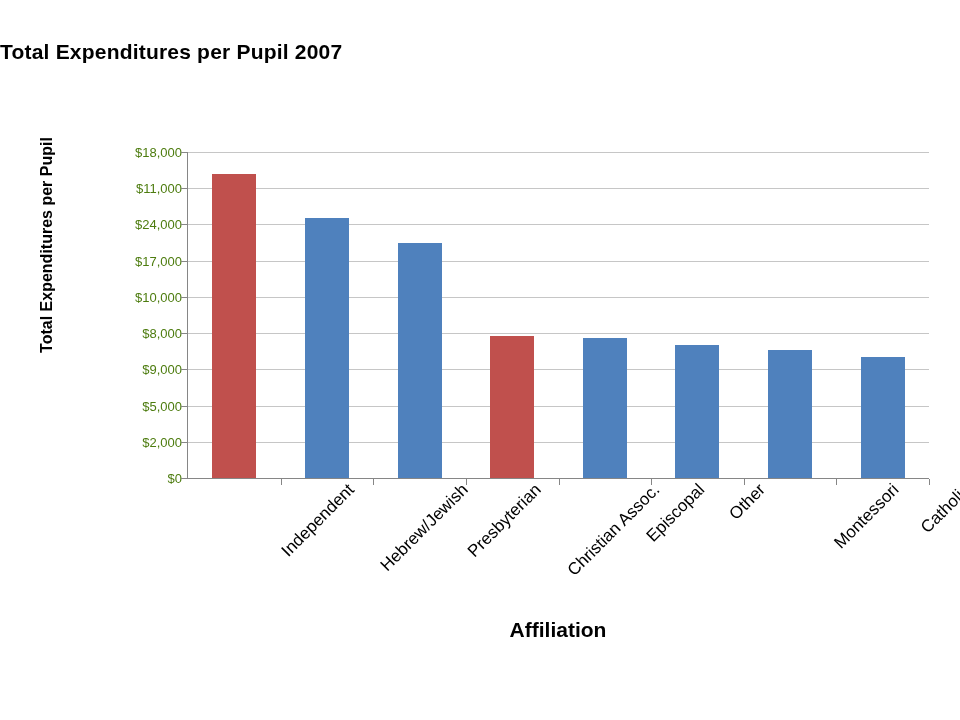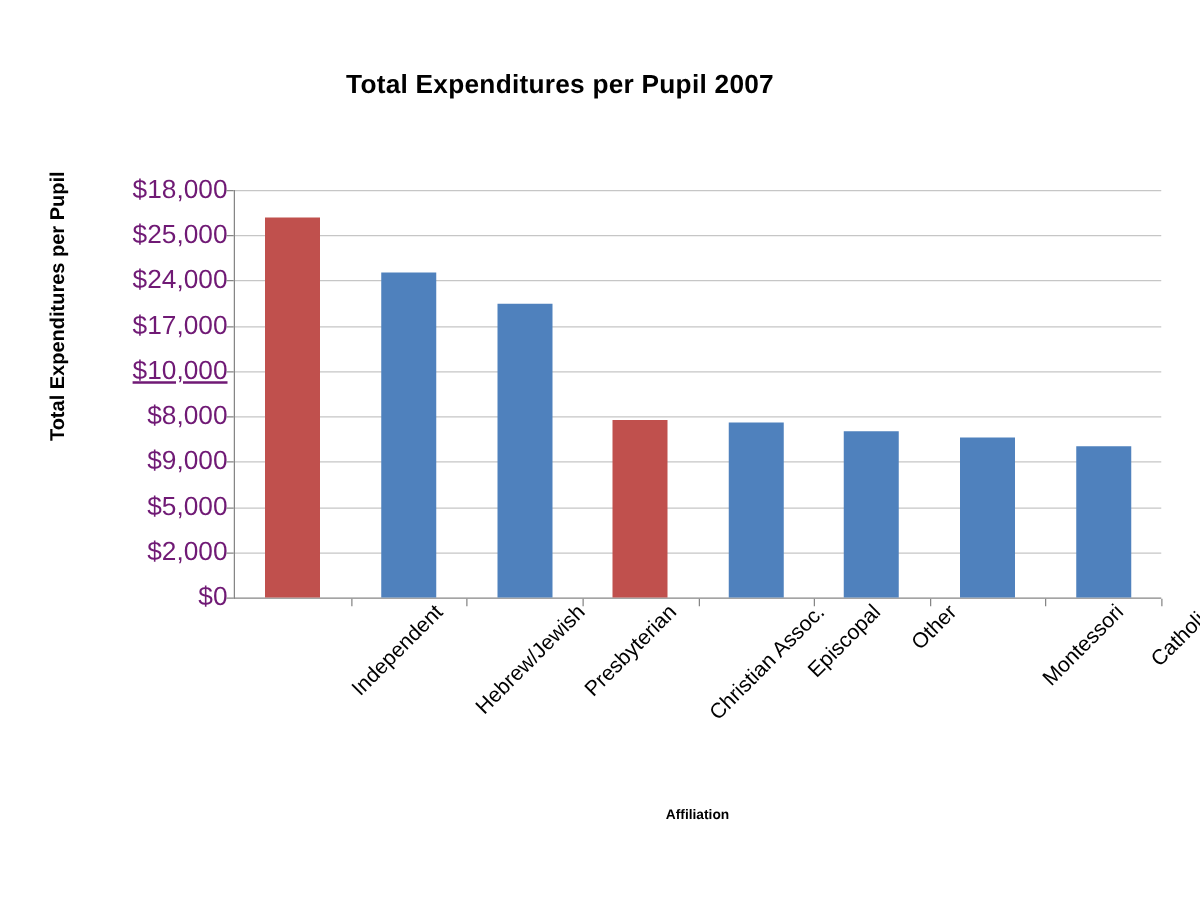--- a/index.html
+++ b/index.html
@@ -20,23 +20,22 @@
     position: absolute;
     left: 0; top: 0;
     width: 960px;
     height: 720px;
   }
 
   
   .chart-title {
     position: absolute;
     left: 0;
-    top: 52px;
+    top: 36px;
     width: 896px;
-    text-align: center;
     font-size: 21px;
     font-weight: bold;
     line-height: 31px;
     letter-spacing: 0.2px;
   }
   .chart-title .line2 { display: block; }
 
   
   .plot-area {
     position: absolute;
@@ -62,24 +61,24 @@
     position: absolute;
     left: 90px;
     top: 152px;
     width: 92px;
     height: 327px;
   }
   .y-label {
     position: absolute;
     right: 0;
     transform: translateY(-50%);
-    font-size: 21px;
+    font-size: 13px;
     text-align: left;
     white-space: nowrap;
-    color: #701a75;
+    color: #4d7c0f;
   }
   .y-tick {
     position: absolute;
     left: 181px;
     width: 6px;
     height: 1px;
     background: #868686;
   }
 
   .y-axis-title {
@@ -137,24 +136,24 @@
     position: absolute;
     top: 479px;
     width: 1px;
     height: 6px;
     background: #868686;
   }
 
   .x-axis-title {
     position: absolute;
     left: 187px;
-    top: 646px;
+    top: 618px;
     width: 742px;
     text-align: center;
-    font-size: 11px;
+    font-size: 21px;
     font-weight: bold;
   }
 
   
   .footnote {
     position: absolute;
     left: 10px;
     top: 680px;
     width: 945px;
     font-size: 18px;
@@ -184,24 +183,24 @@
       <div class="gridline" style="top: 36.2222px;"></div>
       <div class="gridline" style="top: 0px;"></div>
     </div>
 
   <div class="y-labels" id="y-labels">
       <div class="y-label" style="top: 326px;">$0</div>
       <div class="y-label" style="top: 289.778px;">$2,000</div>
       <div class="y-label" style="top: 253.556px;">$5,000</div>
       <div class="y-label" style="top: 217.333px;">$9,000</div>
       <div class="y-label" style="top: 181.111px;">$8,000</div>
-      <div class="y-label" style="top: 144.889px; text-decoration: underline;">$10,000</div>
+      <div class="y-label" style="top: 144.889px;">$10,000</div>
       <div class="y-label" style="top: 108.667px;">$17,000</div>
       <div class="y-label" style="top: 72.4444px;">$24,000</div>
-      <div class="y-label" style="top: 36.2222px;">$25,000</div>
+      <div class="y-label" style="top: 36.2222px;">$11,000</div>
       <div class="y-label" style="top: 0px;">$18,000</div>
     </div>
 
   <div class="bars" id="bars">
       <div class="bar-slot" style="left: 0px; width: 92.625px;">
         <div class="bar" title="Independent" style="height: 304.267px; background: rgb(192, 80, 77);"></div>
       </div>
       <div class="bar-slot" style="left: 92.625px; width: 92.625px;">
         <div class="bar" title="Hebrew/Jewish" style="height: 259.894px; background: rgb(79, 129, 189);"></div>
       </div>

